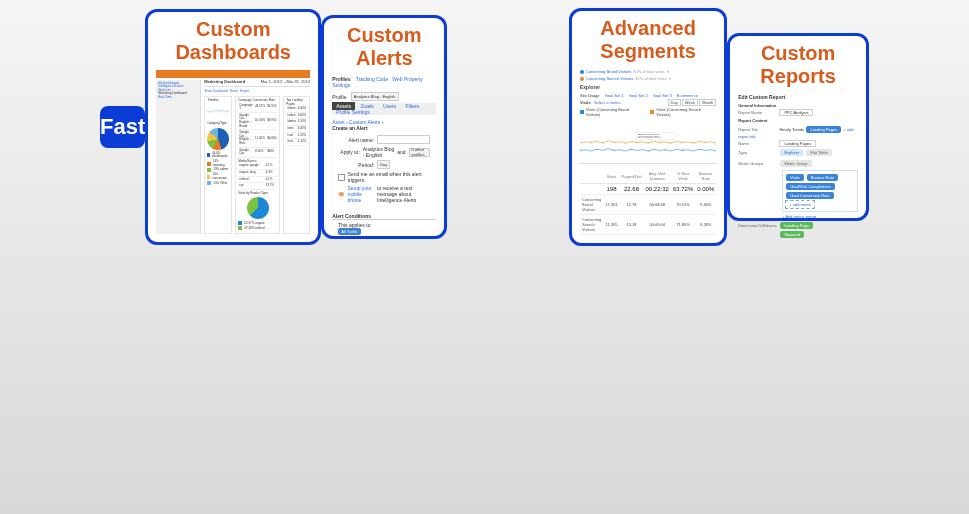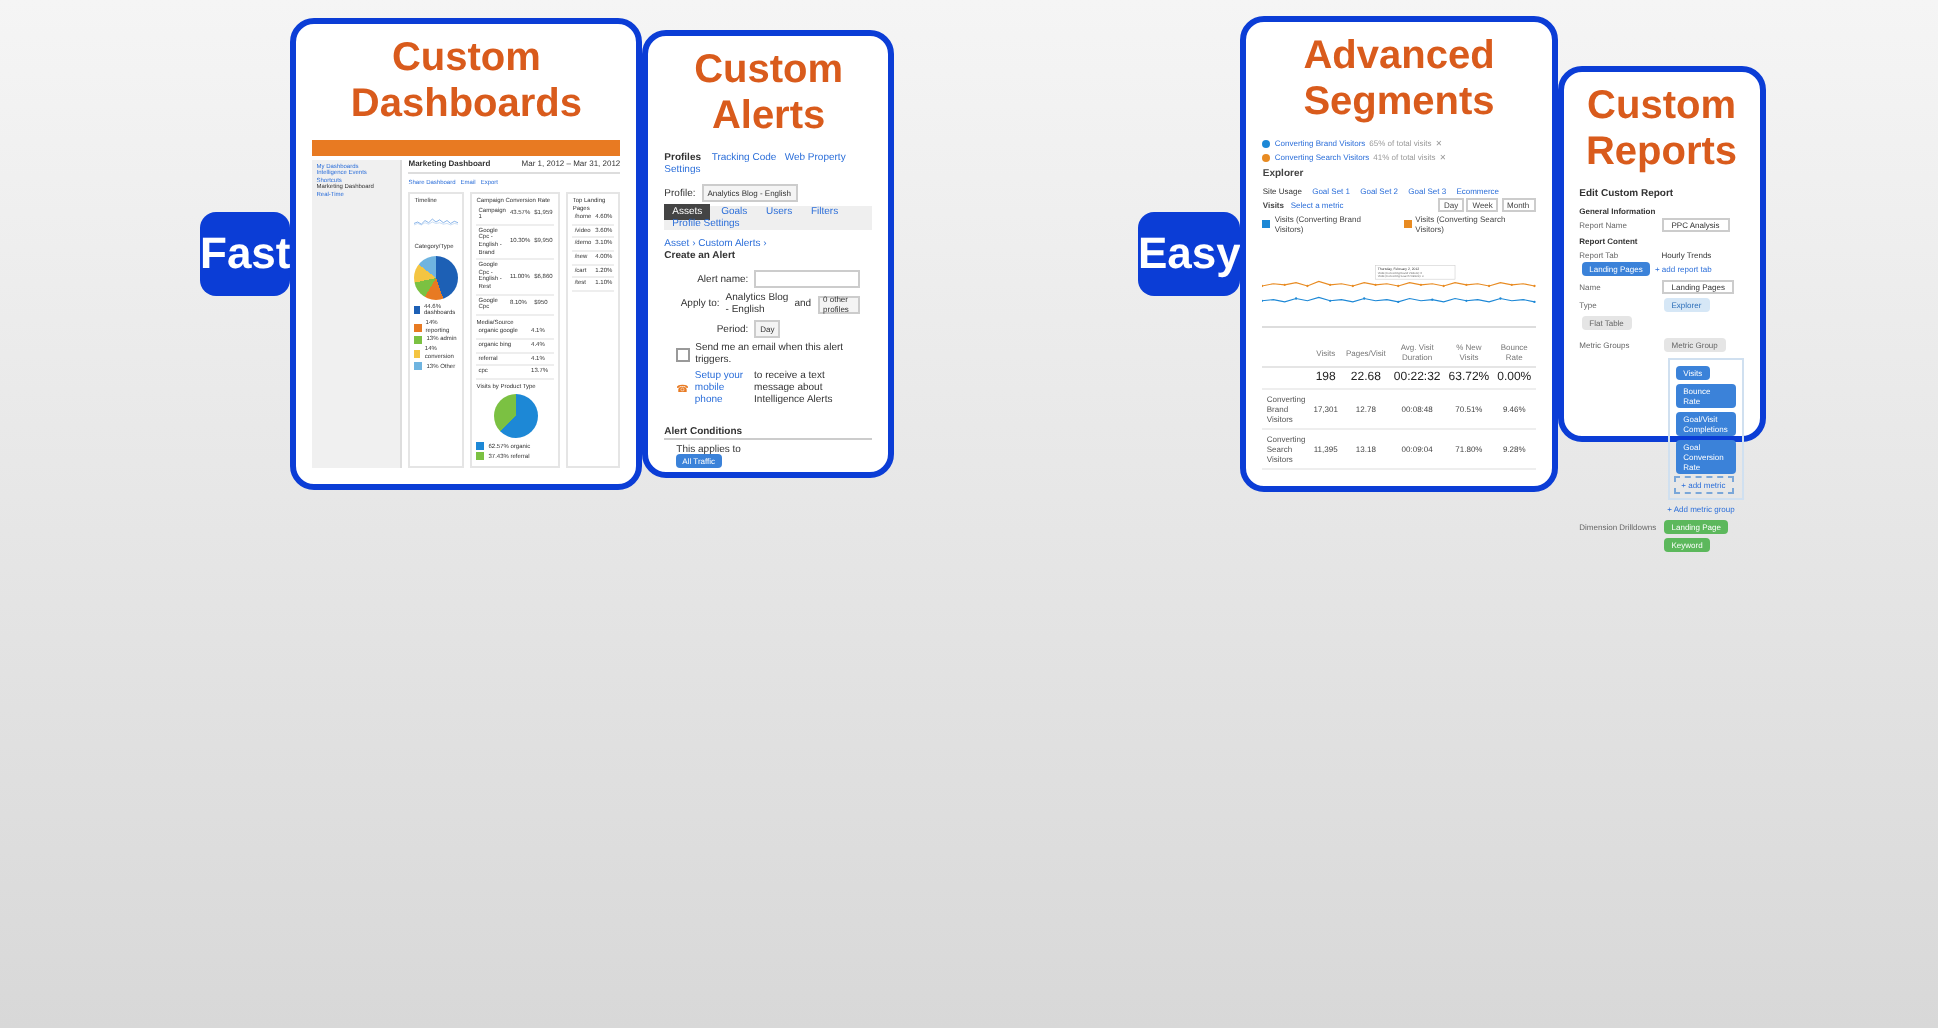--- a/index.html
+++ b/index.html
@@ -469,21 +469,20 @@
         <div class="sec">Alert Conditions</div>
         <div style="margin:2px 6px;">
           <div>This applies to</div>
           <span class="bluedrop">All Traffic</span>
         </div>
       </div>
     </div>
   </div>
 
   <div class="col">
-    <div class="header-pill">Easy</div>
 
     <div class="card">
       <div class="card-title">Advanced Segments</div>
       <div class="segs">
         <div class="seg-row">
           <span class="seg-dot" style="background:#1d88d6"></span>
           <span class="link" style="color:#2b6ed9">Converting Brand Visitors</span>
           <span style="color:#999">65% of total visits</span>
           <span style="color:#999">✕</span>
         </div>

